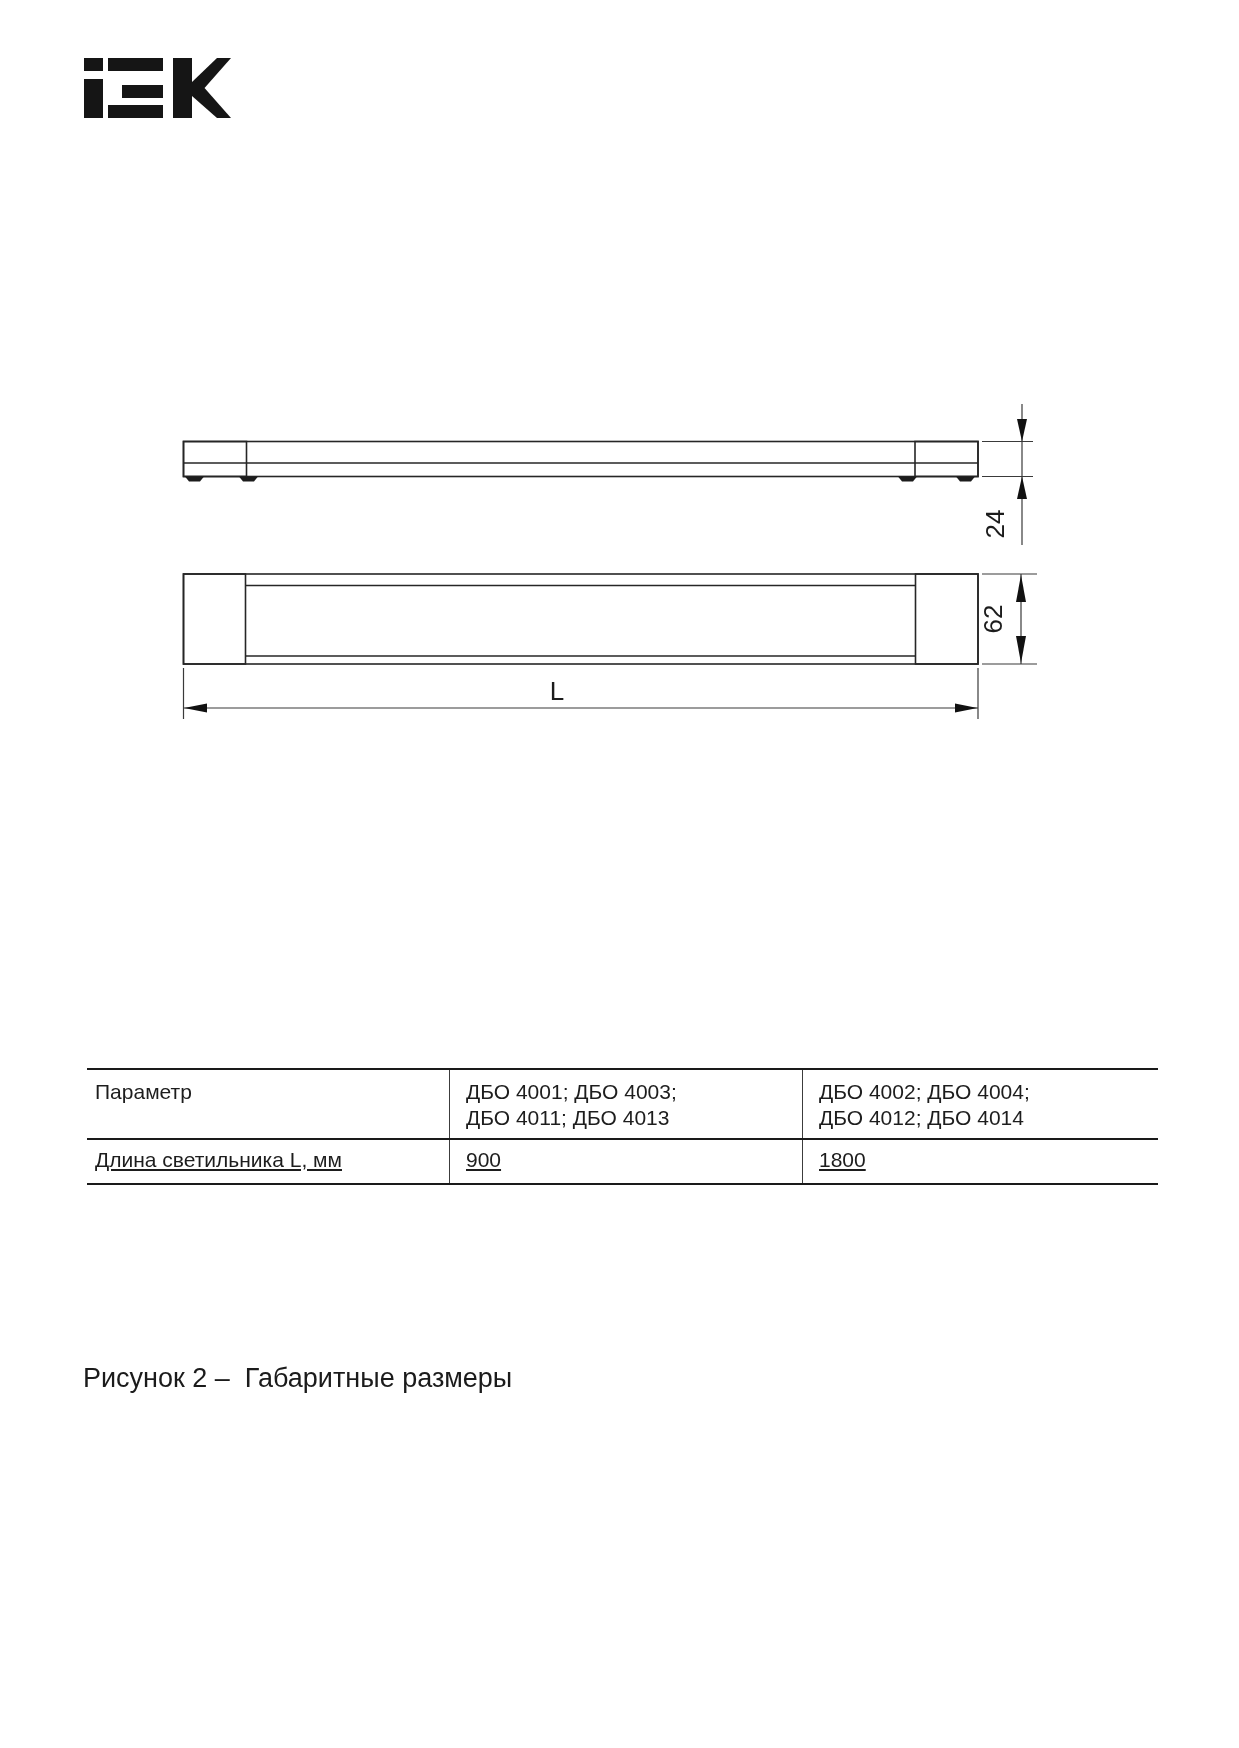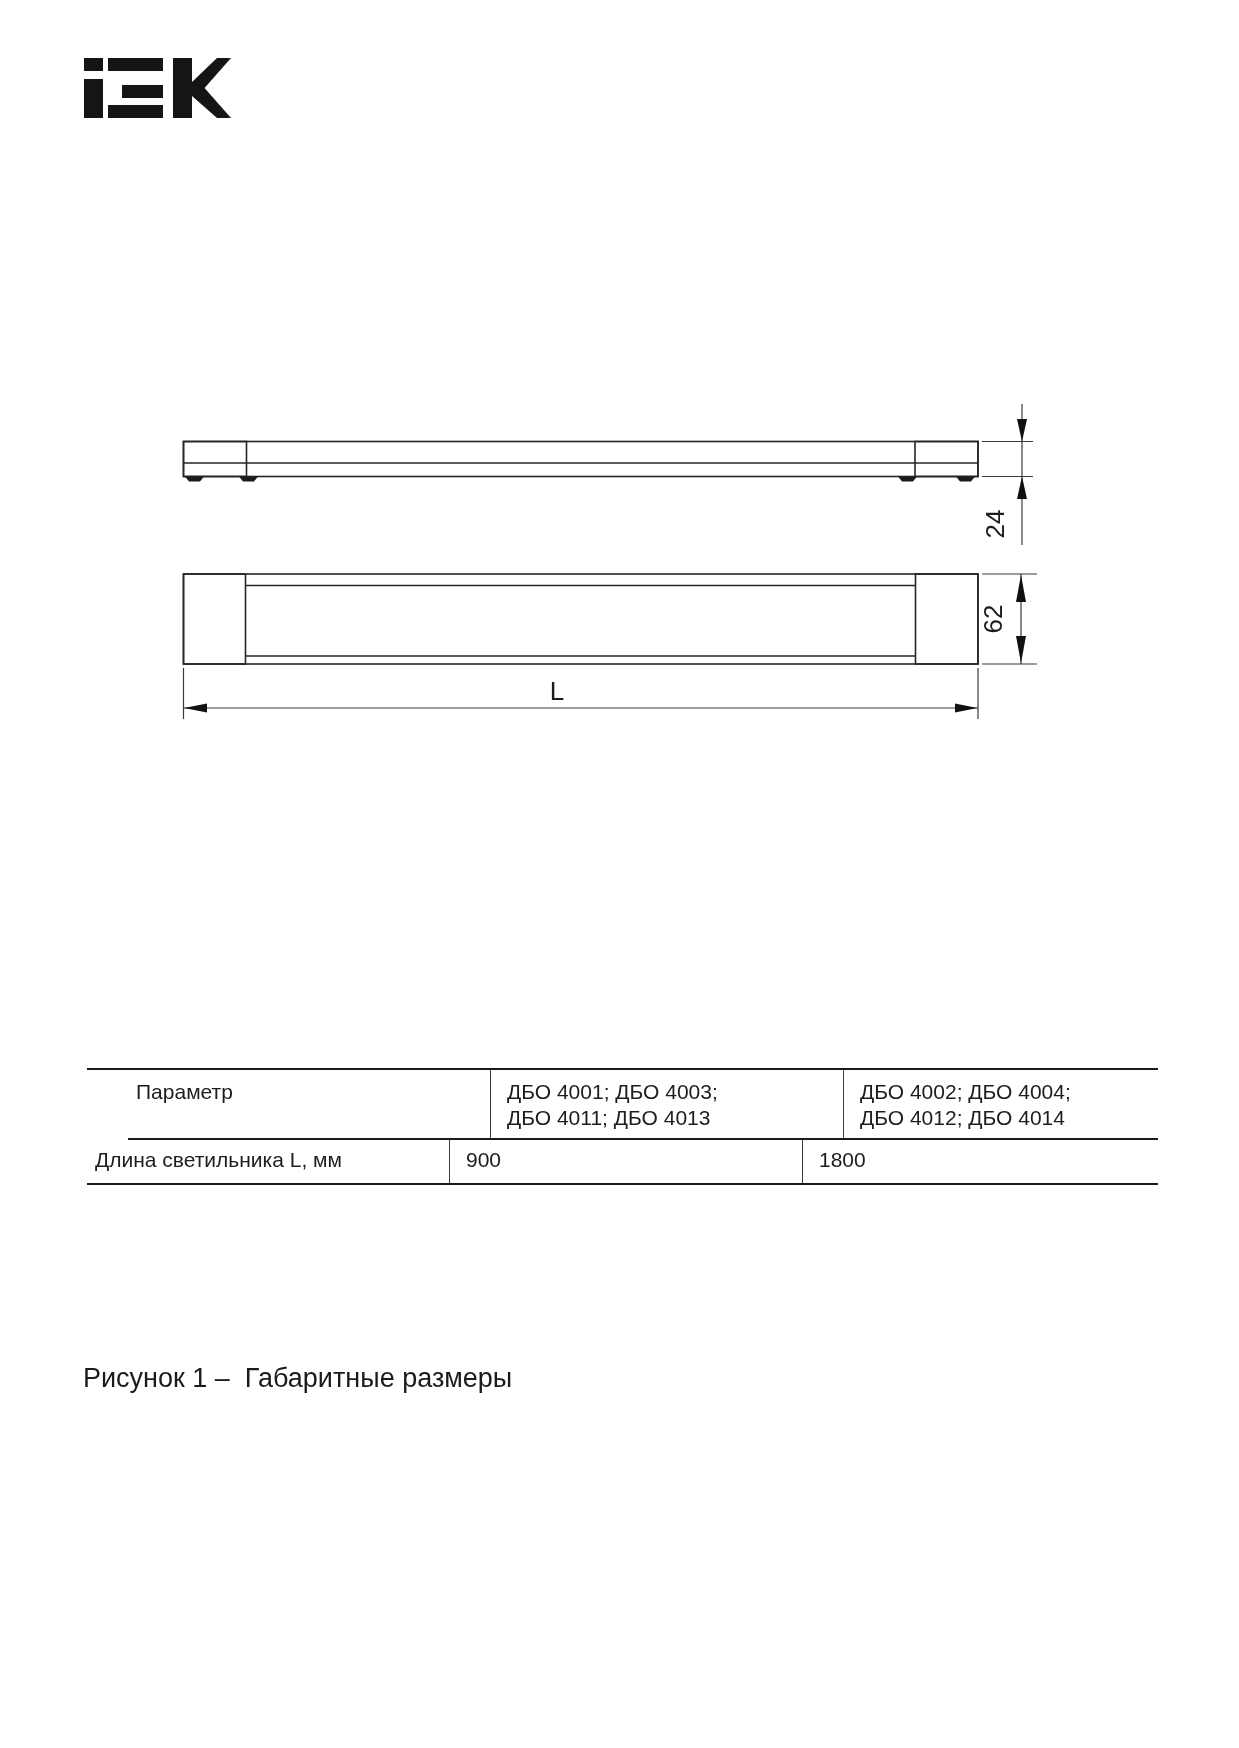--- a/index.html
+++ b/index.html
@@ -19,22 +19,22 @@
   .dim-table {
     position:absolute; left:87px; top:1068px; width:1071px;
     border-top:2px solid #1a1a1a;
     border-bottom:2px solid #1a1a1a;
     font-size:21px; color:#1d1d1d;
   }
   .trow {
     display:grid;
     grid-template-columns:362px 353px 356px;
   }
-  .trow.head { height:68px; border-bottom:2px solid #1a1a1a;margin-left:41px; }
-  .trow.body { height:43px; }
+  .trow.head { height:68px; border-bottom:2px solid #1a1a1a; }
+  .trow.body { height:43px;text-decoration:underline; }
   .cell {
     padding:9px 10px 0 8px;
     line-height:1.25;
     white-space:pre-line;
     overflow:hidden;
   }
   .cell.v { border-left:1.6px solid #3c3c3c; padding-left:16px; }
   .trow.body .cell { padding-top:7px; }
   .caption {
     position:absolute; left:83px; top:1363px;
@@ -117,15 +117,15 @@
       <div class="cell v">ДБО 4002; ДБО 4004;
 ДБО 4012; ДБО 4014</div>
     </div>
     <div class="trow body">
       <div class="cell">Длина светильника L, мм</div>
       <div class="cell v">900</div>
       <div class="cell v">1800</div>
     </div>
   </div>
 
-  <div class="caption">Рисунок 1 –  Габаритные размеры</div>
+  <div class="caption">Рисунок 2 –  Габаритные размеры</div>
 
 </div>
 
 </body></html>

